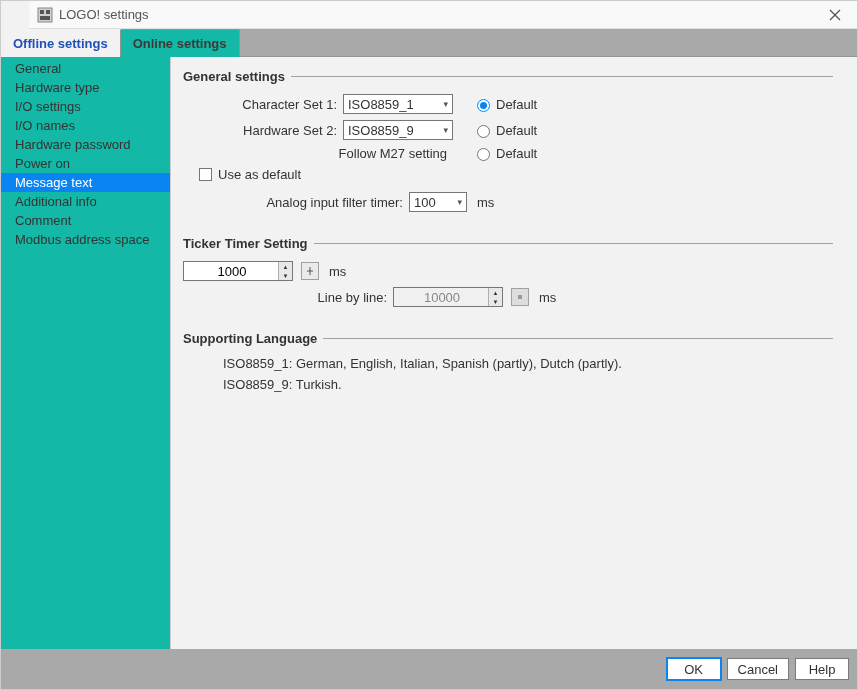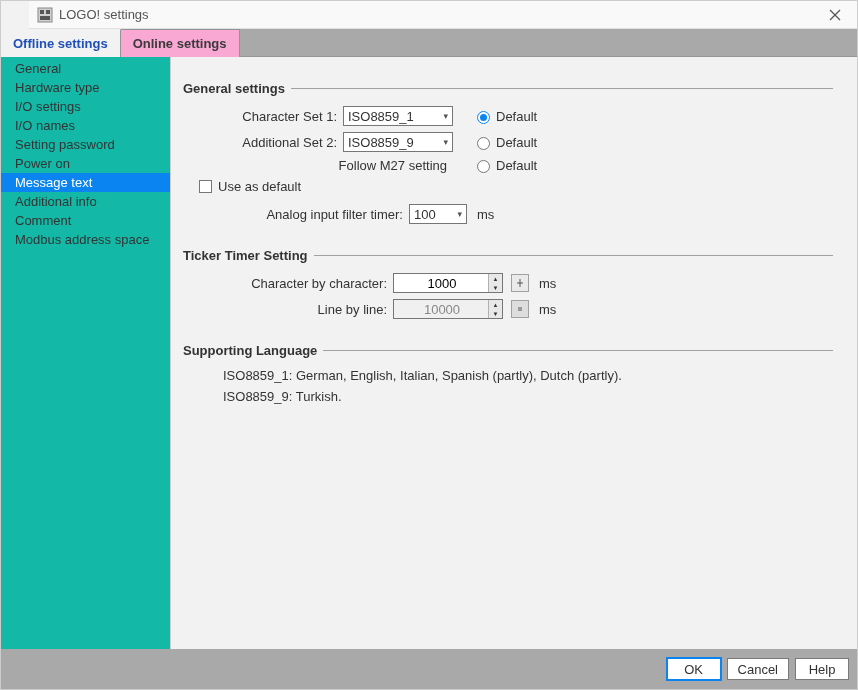--- a/index.html
+++ b/index.html
@@ -7,31 +7,31 @@
   body { width: 858px; height: 690px; background: #f2f2f2; border: 1px solid #ccc; display: flex; flex-direction: column; overflow: hidden; }
 
   
   .titlebar { height: 28px; background: #f9f9f9; border-bottom: 1px solid #e0e0e0; display: flex; align-items: center; padding: 0 8px; margin-left: 28px; }
   .titlebar .icon { width: 16px; height: 16px; display: inline-block; margin-right: 6px; }
   .titlebar .title { color: #555; font-size: 13px; flex: 1; }
   .titlebar .close { width: 28px; height: 28px; display: flex; align-items: center; justify-content: center; cursor: pointer; color: #555; }
 
   
   .tabstrip { height: 28px; background: #a9a9a9; display: flex; align-items: center; }
-  .tab { height: 28px; padding: 0 12px; display: flex; align-items: center; font-size: 13px; border-right: 1px solid #949494; cursor: pointer; font-weight: bold; color: #3a3a3a; background: #f9a8d4; border-top: 1px solid #949494; }
+  .tab { height: 28px; padding: 0 12px; display: flex; align-items: center; font-size: 13px; border-right: 1px solid #949494; cursor: pointer; font-weight: bold; color: #3a3a3a; background: #14b8a6; border-top: 1px solid #949494; }
   .tab.active { background: #f2f2f2; color: #1f4fb8; font-weight: bold; border-top: 1px solid #f2f2f2; }
   .tabstrip-fill { flex: 1; height: 28px; border-bottom: 1px solid #949494; }
 
   
   .main { flex: 1; display: flex; overflow: hidden; }
   .sidebar { width: 170px; background: #14b8a6; border-right: 1px solid #ccc; padding-top: 2px; }
   .sidebar .item { padding: 2px 8px 2px 14px; font-size: 13px; cursor: pointer; color: #333; }
   .sidebar .item.selected { background: #0a84f0; color: #fff; }
 
-  .content { flex: 1; padding: 24px 24px 4px 12px; overflow-y: auto; background: #f2f2f2; }
+  .content { flex: 1; padding: 12px 24px 4px 12px; overflow-y: auto; background: #f2f2f2; }
 
   
   .group { margin-bottom: 24px; }
   .group-header { display: flex; align-items: center; margin-bottom: 10px; }
   .group-header .gtitle { font-weight: bold; color: #333; font-size: 13px; white-space: nowrap; padding-right: 6px; }
   .group-header .gline { flex: 1; height: 1px; background: #a0a0a0; }
 
   
   .form-row { display: flex; align-items: center; margin-bottom: 6px; }
   .form-label { width: 160px; text-align: right; padding-right: 6px; color: #333; font-size: 13px; }
@@ -89,21 +89,21 @@
   <div class="tab">Online settings</div>
   <div class="tabstrip-fill"></div>
 </div>
 
 <div class="main">
   <div class="sidebar">
     <div class="item">General</div>
     <div class="item">Hardware type</div>
     <div class="item">I/O settings</div>
     <div class="item">I/O names</div>
-    <div class="item">Setting password</div>
+    <div class="item">Hardware password</div>
     <div class="item">Power on</div>
     <div class="item selected">Message text</div>
     <div class="item">Additional info</div>
     <div class="item">Comment</div>
     <div class="item">Modbus address space</div>
   </div>
 
   <div class="content">
 
     <div class="group">
@@ -118,21 +118,21 @@
           <span>ISO8859_1</span>
           <span class="chev">▾</span>
         </div>
         <label class="radio-col">
           <span class="radio checked"></span>
           <span>Default</span>
         </label>
       </div>
 
       <div class="form-row">
-        <span class="form-label">Additional Set 2:</span>
+        <span class="form-label">Hardware Set 2:</span>
         <div class="select">
           <span>ISO8859_9</span>
           <span class="chev">▾</span>
         </div>
         <label class="radio-col">
           <span class="radio"></span>
           <span>Default</span>
         </label>
       </div>
 
@@ -159,21 +159,20 @@
       </div>
     </div>
 
     <div class="group">
       <div class="group-header">
         <span class="gtitle">Ticker Timer Setting</span>
         <span class="gline"></span>
       </div>
 
       <div class="form-row">
-        <span class="form-label wide" style="width:210px;">Character by character:</span>
         <div class="numspin">
           <input type="text" value="1000" style="">
           <div class="spinbtns">
               <div>▲</div>
               <div>▼</div>
             </div>
         </div>
         <span class="reset-unknown">
           <svg width="10" height="10" viewBox="0 0 10 10">
               <line x1="5" y1="1" x2="5" y2="9" stroke="#555" stroke-width="1"></line>

